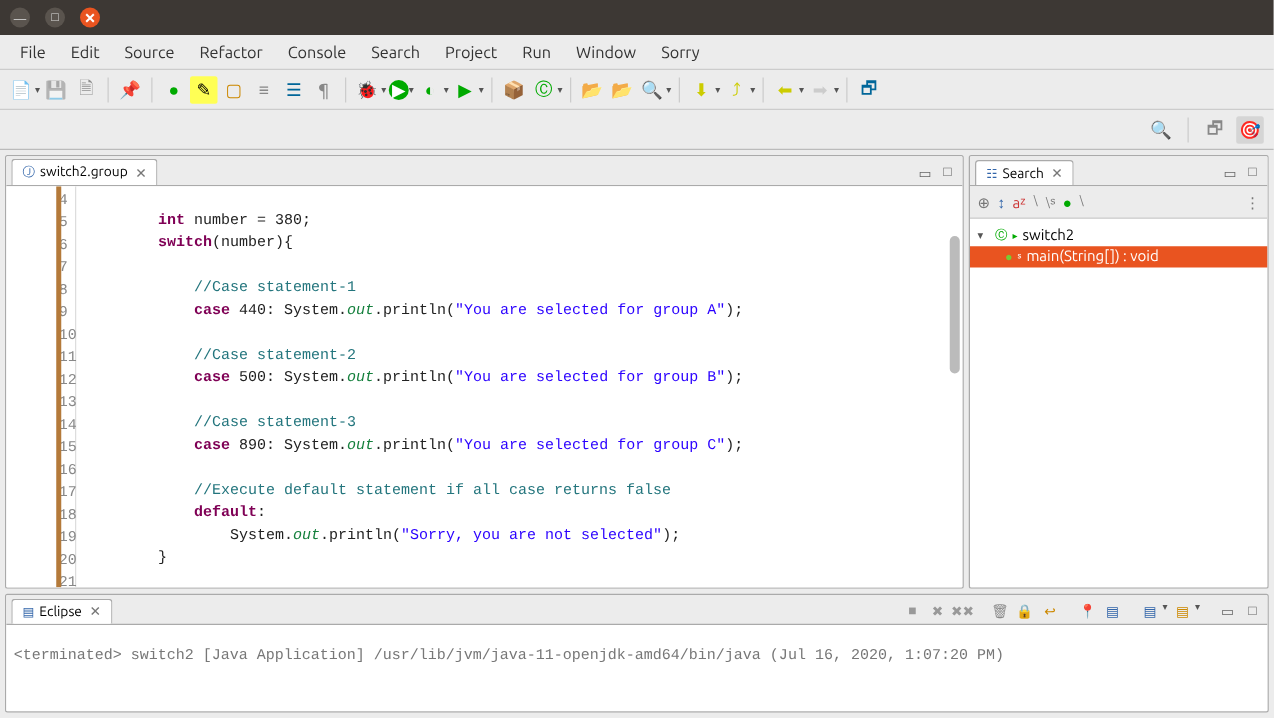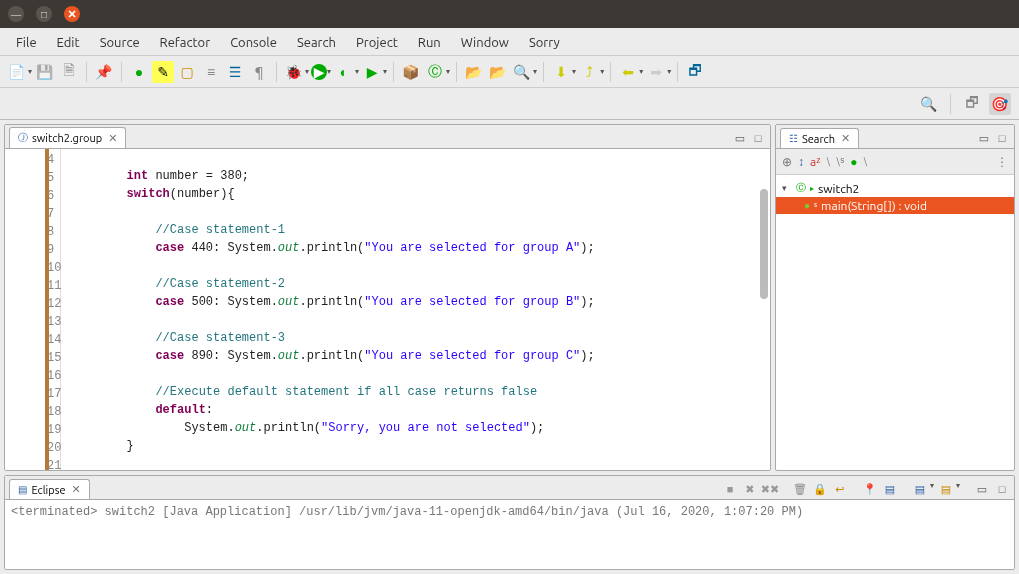--- a/index.html
+++ b/index.html
@@ -38,21 +38,21 @@
 .cm { color: #23757d; }
 .str { color: #2a00ff; }
 .fld { color: #15803d; font-style: italic; }
 .outline-bar { background: #ececec; height: 26px; display: flex; align-items: center; gap: 6px; padding: 0 6px; border-bottom: 1px solid #ccc; }
 .ob-icon { font-size: 12px; color: #777; cursor: pointer; }
 .outline-tree { flex: 1; padding: 4px 0; font-size: 12px; }
 .tree-row { display: flex; align-items: center; gap: 4px; padding: 2px 6px; }
 .tree-row.sel { background: #e95420; color: #fff; }
 .tree-exp { font-size: 9px; color: #555; width: 10px; cursor: pointer; }
 .tree-icon { font-size: 10px; }
-.console-body { flex: 1; padding: 4px 6px; font-family: "Consolas", "Courier New", monospace; font-size: 12px; line-height: 16px; background: #fff; overflow: auto; }
+.console-body { flex: 1; padding: 16px 6px; font-family: "Consolas", "Courier New", monospace; font-size: 12px; line-height: 16px; background: #fff; overflow: auto; }
 .term-line { color: #777; }
 .out-line { color: #000; }
 </style>
 </head>
 <body>
 
 <div class="titlebar">
   <div class="titlebar-controls">
     <div class="tb-btn tb-min">—</div>
     <div class="tb-btn tb-max">□</div>

